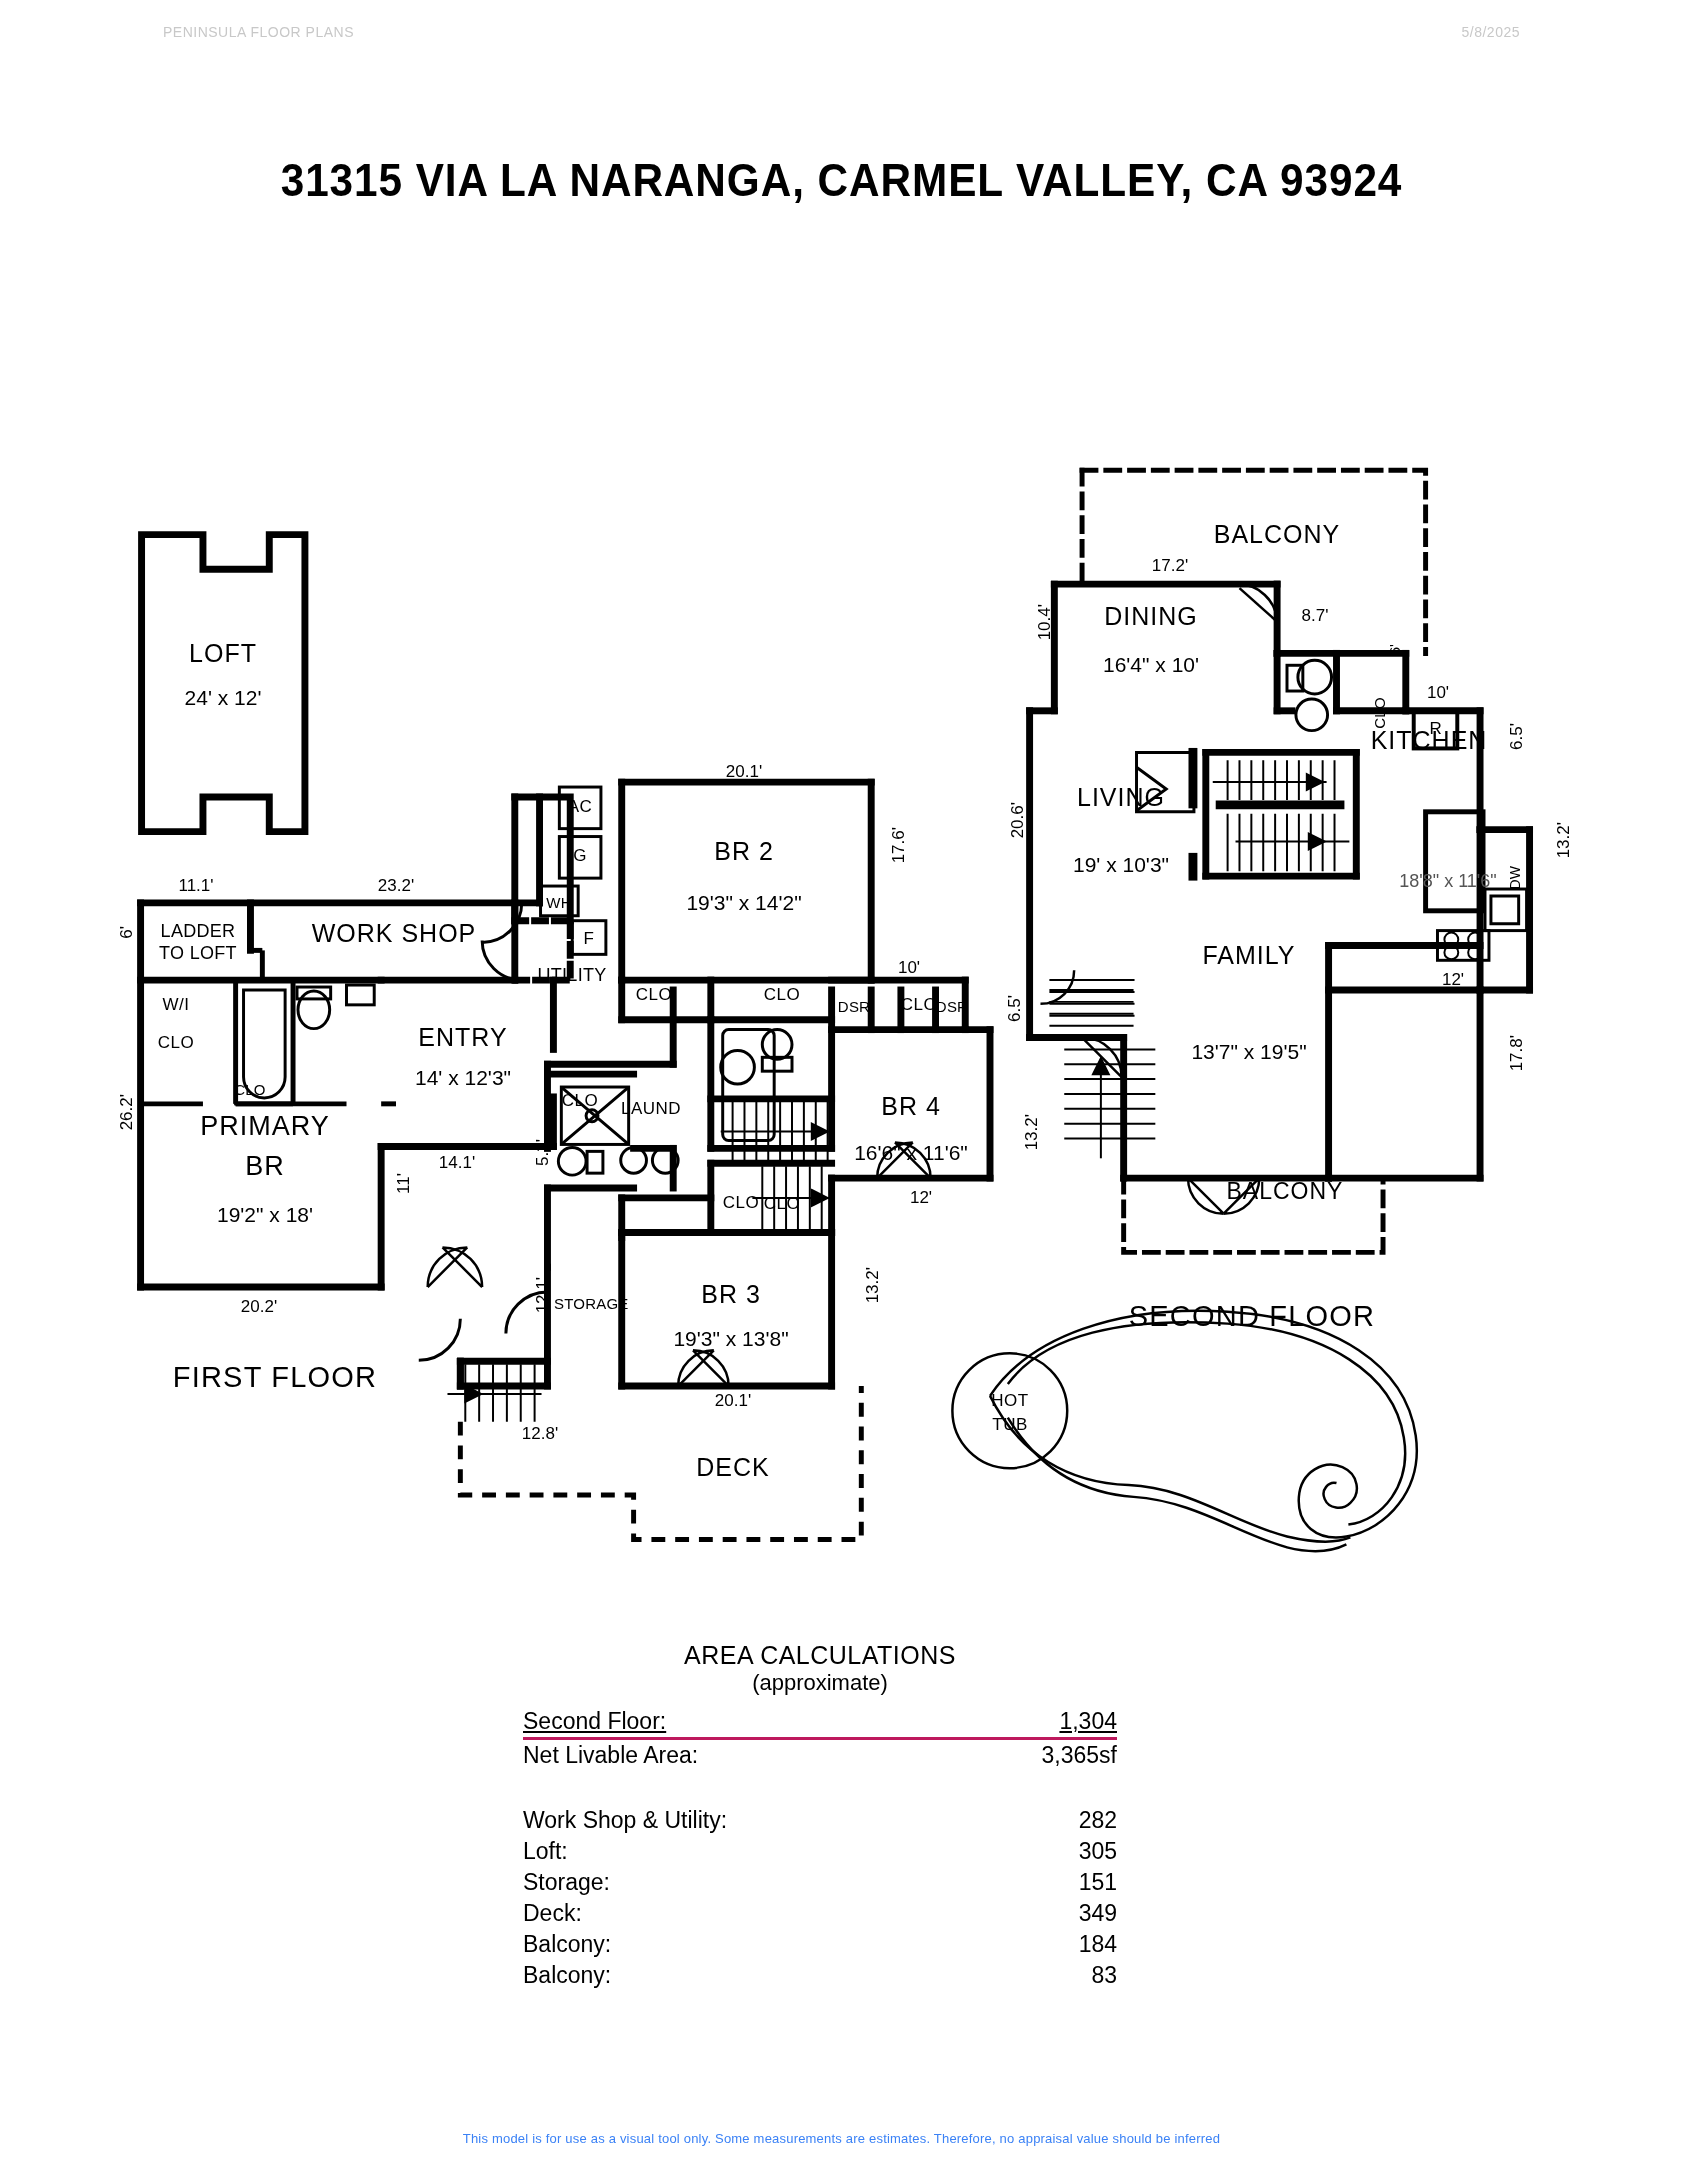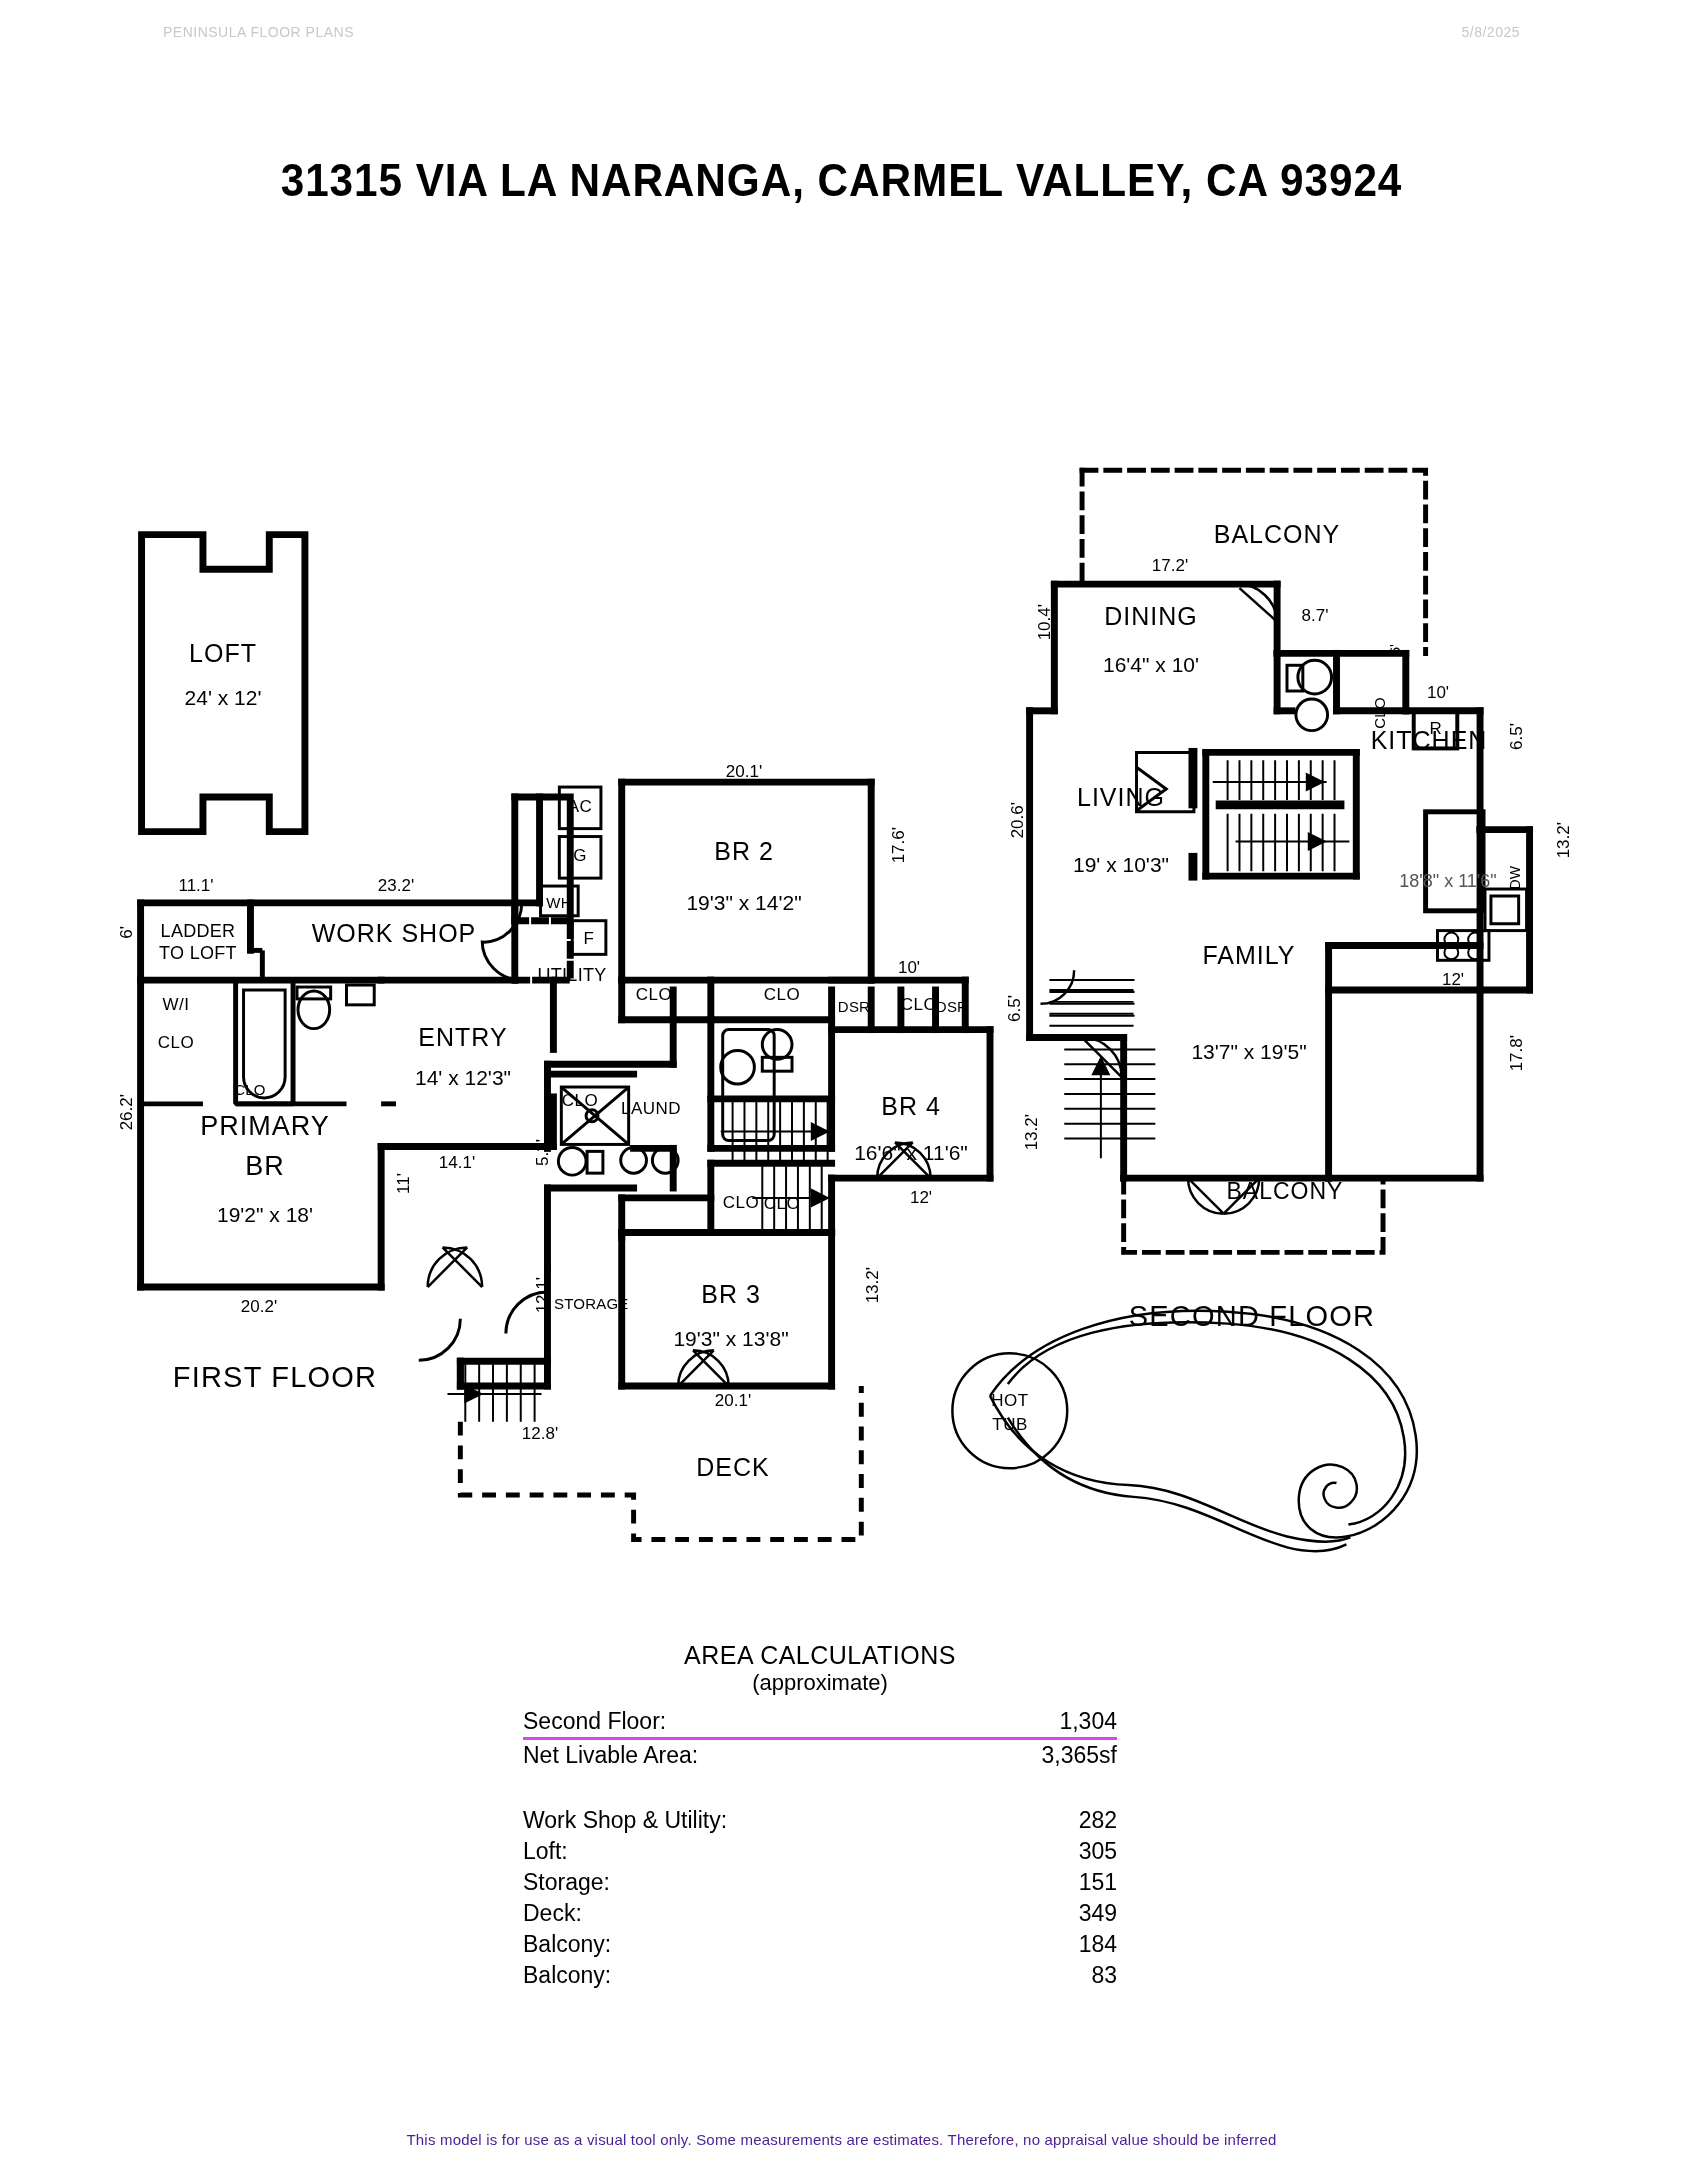--- a/index.html
+++ b/index.html
@@ -3,21 +3,21 @@
 <meta charset="utf-8">
 <style>
   html,body{margin:0;padding:0;background:#fff;}
   body{width:1683px;height:2178px;position:relative;overflow:hidden;
        font-family:"Liberation Sans","DejaVu Sans",sans-serif;color:#000;}
   .pg{position:absolute;inset:0;}
   .hdr{position:absolute;font-size:14px;color:#c8c8c8;letter-spacing:0.5px;}
   #hdr-left{left:163px;top:24px;}
   #hdr-right{right:163px;top:24px;}
   #footer-note{position:absolute;left:0;right:0;top:2131px;text-align:center;
-       font-size:15px;color:#4c1d95;letter-spacing:0.2px;}
+       font-size:13px;color:#3b82f6;letter-spacing:0.2px;}
   #page-title{position:absolute;left:0;right:0;top:153px;text-align:center;
        font-size:46px;font-weight:bold;letter-spacing:1px;
        font-family:"Liberation Sans Narrow","Liberation Sans",sans-serif;
        transform:scaleX(.92);}
   svg.plan{position:absolute;left:0;top:0;width:1683px;height:2178px;}
   .lbl{position:absolute;white-space:nowrap;}
   .room-name{font-size:25px;letter-spacing:1px;}
   .room-dim{font-size:21px;}
   .room-name.big{font-size:27px;}
   .small-lbl{font-size:17px;letter-spacing:0.5px;}
@@ -27,21 +27,21 @@
   .dim.v{transform-origin:left top;}
   .floor-title{font-size:29px;letter-spacing:1.2px;}
   .ctr{transform:translateX(-50%);}
   
   #area-block{position:absolute;left:523px;top:1641px;width:594px;}
   #area-title{text-align:center;font-size:25px;letter-spacing:0.5px;}
   #area-sub{text-align:center;font-size:22px;}
   table.ac{border-collapse:collapse;margin-top:10px;width:100%;font-size:23px;}
   table.ac td{padding:2px 0;}
   table.ac td.v{text-align:right;}
-  tr.ruled td{border-bottom:3px solid #d946ef;}
+  tr.ruled td{border-bottom:3px solid #be185d;text-decoration:underline;}
   tr.gap td{height:30px;}
   .secondlist td{padding-top:3px;padding-bottom:3px;}
 </style>
 </head>
 <body>
 
 <div class="pg">
 
   <div class="hdr" id="hdr-left">PENINSULA FLOOR PLANS</div>
   <div class="hdr" id="hdr-right">5/8/2025</div>

